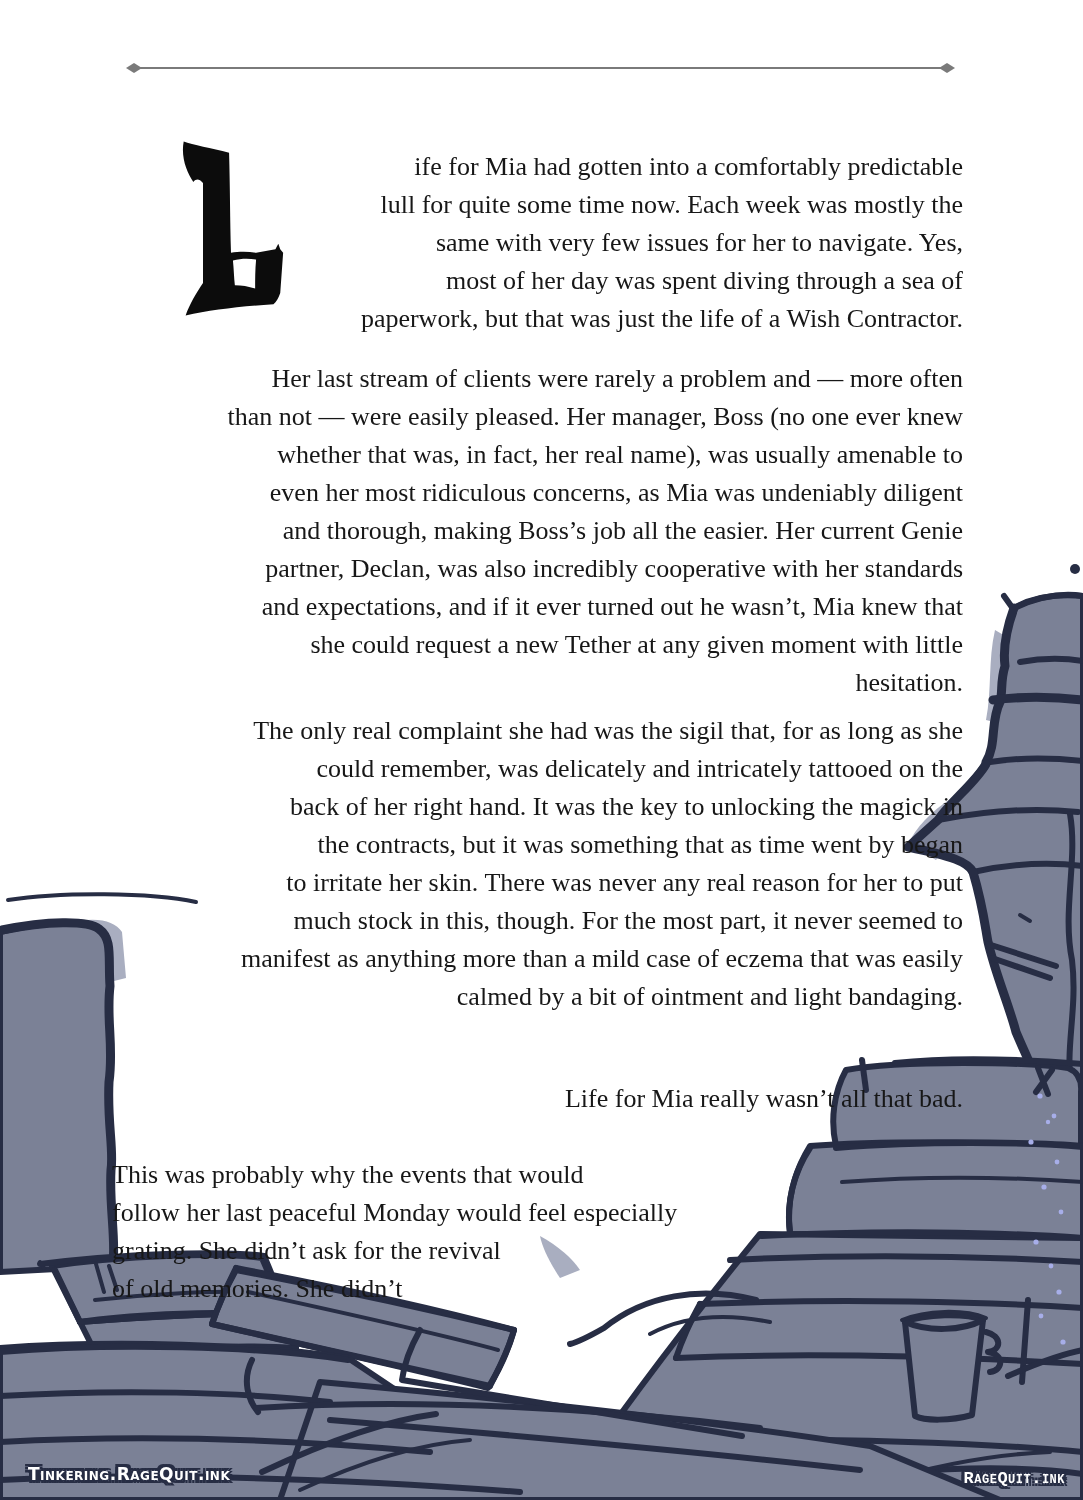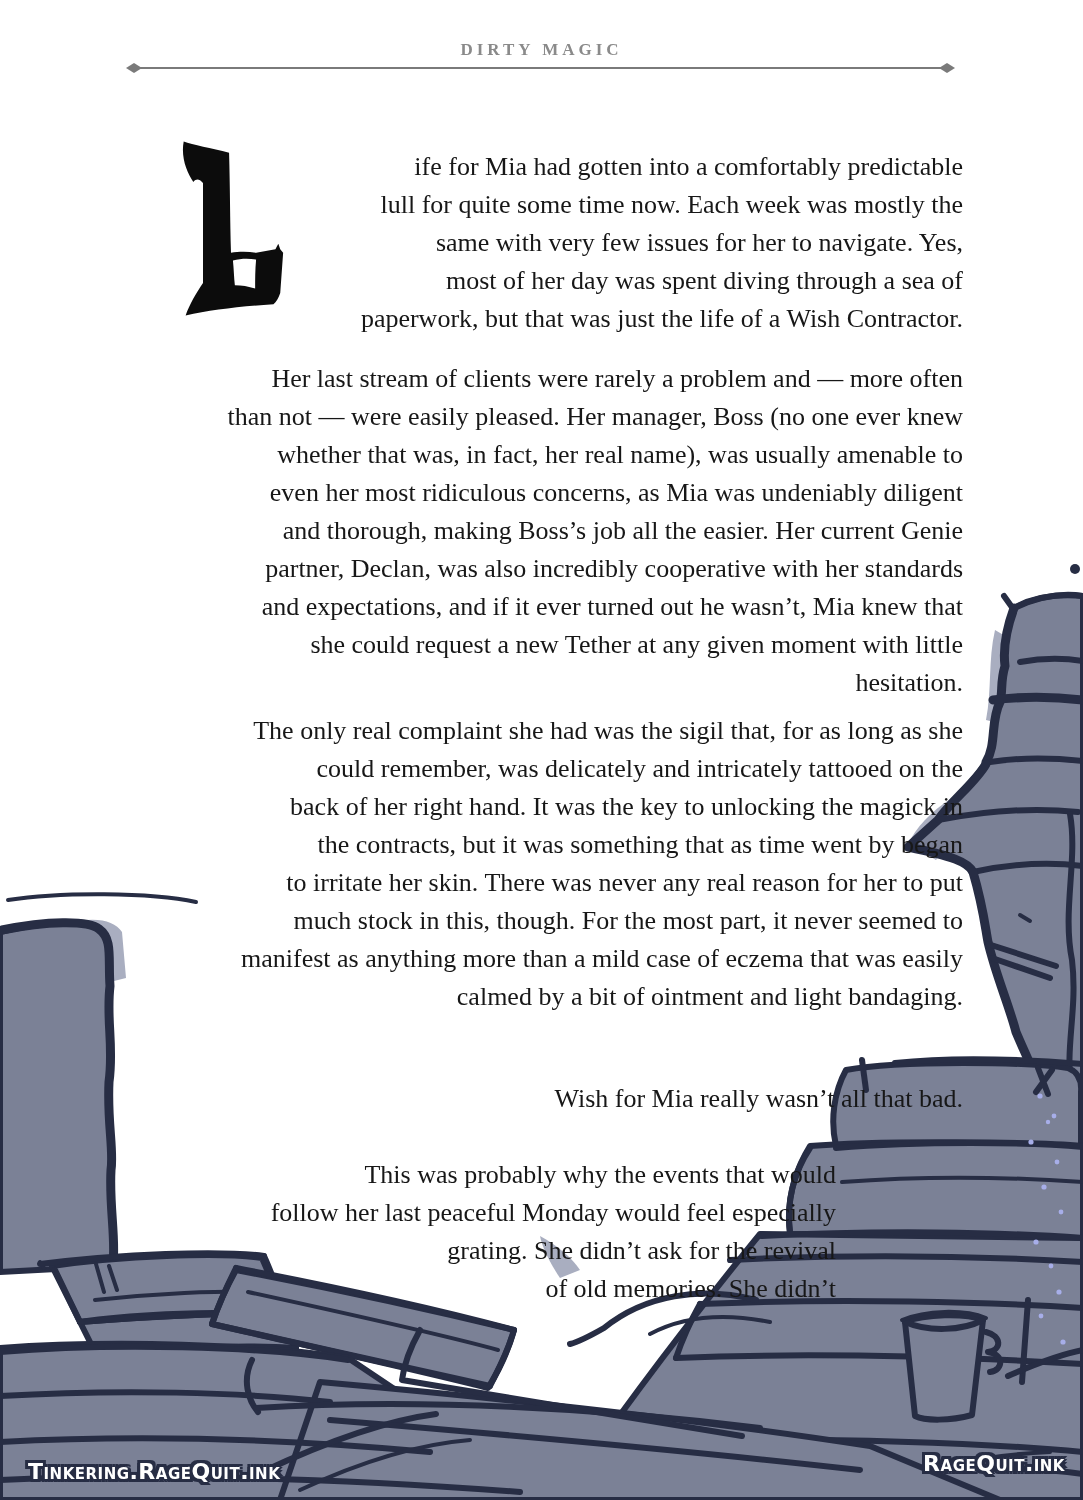--- a/index.html
+++ b/index.html
@@ -32,49 +32,48 @@
     position:absolute; left:135px; width:828px;
     font-size:26px; line-height:38px; z-index:2;text-align:right;
   }
   .p1{top:148px;}
   .dropcap-box{float:left; width:165px; height:150px;}
   .dropcap-svg{display:block; width:112px; height:184px; margin-left:40px; margin-top:-12px;}
   .dropcap-svg path{fill:#0c0c0c;}
   .p2{top:360px;}
   .p3{top:712px; text-indent:30px;}
   .p4{top:1080px; text-indent:24px;}
-  .p5{top:1156px; left:112px; width:724px; text-align:right;}
+  .p5{top:1156px; left:112px; width:724px; text-align:left;}
   
   .illustration{position:absolute; left:0; top:0; width:1083px; height:1500px; z-index:1;}
   .illustration .book{fill:var(--book-fill); stroke:var(--ink); stroke-width:6; stroke-linejoin:round;}
   .illustration .ink{fill:none; stroke:var(--ink); stroke-width:6; stroke-linecap:round; stroke-linejoin:round;}
   .illustration .ink.heavy{stroke-width:9;}
   .illustration .ink.thin{stroke-width:4;}
   .illustration .accent{fill:var(--book-accent); stroke:none;}
   .illustration .inkfill{fill:var(--ink); stroke:none;}
   .illustration .speck{fill:var(--speckle); stroke:none;}
   
   .watermark{
     position:absolute; z-index:3;
     font-family:"DejaVu Sans", sans-serif; font-weight:bold;
-    font-size:22px; letter-spacing:0.5px; color:var(--footer-text);
+    font-size:17px; letter-spacing:0.5px; color:var(--footer-text);
     font-variant:small-caps;
     text-shadow:
       -3px -3px 0 var(--ink), 3px -3px 0 var(--ink), -3px 3px 0 var(--ink), 3px 3px 0 var(--ink),
       -3px 0 0 var(--ink), 3px 0 0 var(--ink), 0 -3px 0 var(--ink), 0 3px 0 var(--ink);
   }
   .watermark-left{left:28px; bottom:16px;}
-  .watermark-right{right:18px; bottom:24px;}
+  .watermark-right{right:18px; bottom:12px;font-family:Liberation Mono, monospace;}
 </style>
 </head>
 <body>
 
 <div class="page">
 
-  <div class="chapter-title">DIRTY MAGIC</div>
   <div class="header-rule">
     <span class="diamond"></span>
     <span class="line"></span>
     <span class="diamond"></span>
   </div>
 
   <svg class="illustration" viewBox="0 0 1083 1500" aria-hidden="true">
 
     <g>
       <path class="accent" d="M66 924 C94 916 114 920 122 932 L126 978 L102 984 C92 956 76 938 66 924 Z"></path>
@@ -213,21 +212,21 @@
 
     <div class="para p2">
       <span class="ptext">Her last stream of clients were rarely a problem and — more often<br>than not — were easily pleased. Her manager, Boss (no one ever knew<br>whether that was, in fact, her real name), was usually amenable to<br>even her most ridiculous concerns, as Mia was undeniably diligent<br>and thorough, making Boss’s job all the easier. Her current Genie<br>partner, Declan, was also incredibly cooperative with her standards<br>and expectations, and if it ever turned out he wasn’t, Mia knew that<br>she could request a new Tether at any given moment with little<br>hesitation.</span>
     </div>
 
     <div class="para p3">
       <span class="ptext">The only real complaint she had was the sigil that, for as long as she<br>could remember, was delicately and intricately tattooed on the<br>back of her right hand. It was the key to unlocking the magick in<br>the contracts, but it was something that as time went by began<br>to irritate her skin. There was never any real reason for her to put<br>much stock in this, though. For the most part, it never seemed to<br>manifest as anything more than a mild case of eczema that was easily<br>calmed by a bit of ointment and light bandaging.</span>
     </div>
 
     <div class="para p4">
-      <span class="ptext">Wish for Mia really wasn’t all that bad.</span>
+      <span class="ptext">Life for Mia really wasn’t all that bad.</span>
     </div>
 
     <div class="para p5">
       <span class="ptext">This was probably why the events that would<br>follow her last peaceful Monday would feel especially<br>grating. She didn’t ask for the revival<br>of old memories. She didn’t</span>
     </div>
   </main>
 
   <div class="watermark watermark-left">Tinkering.RageQuit.ink</div>
   <div class="watermark watermark-right">RageQuit.ink</div>
 

